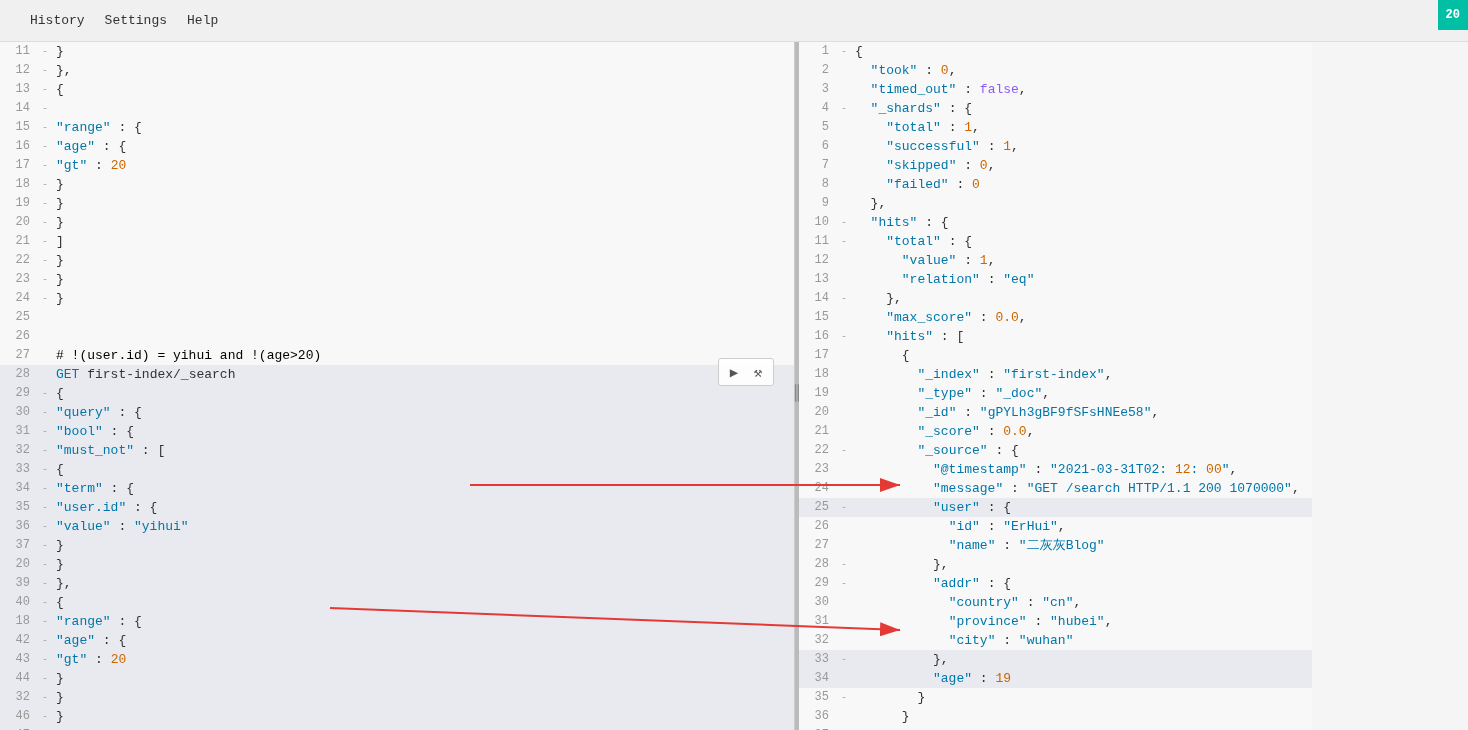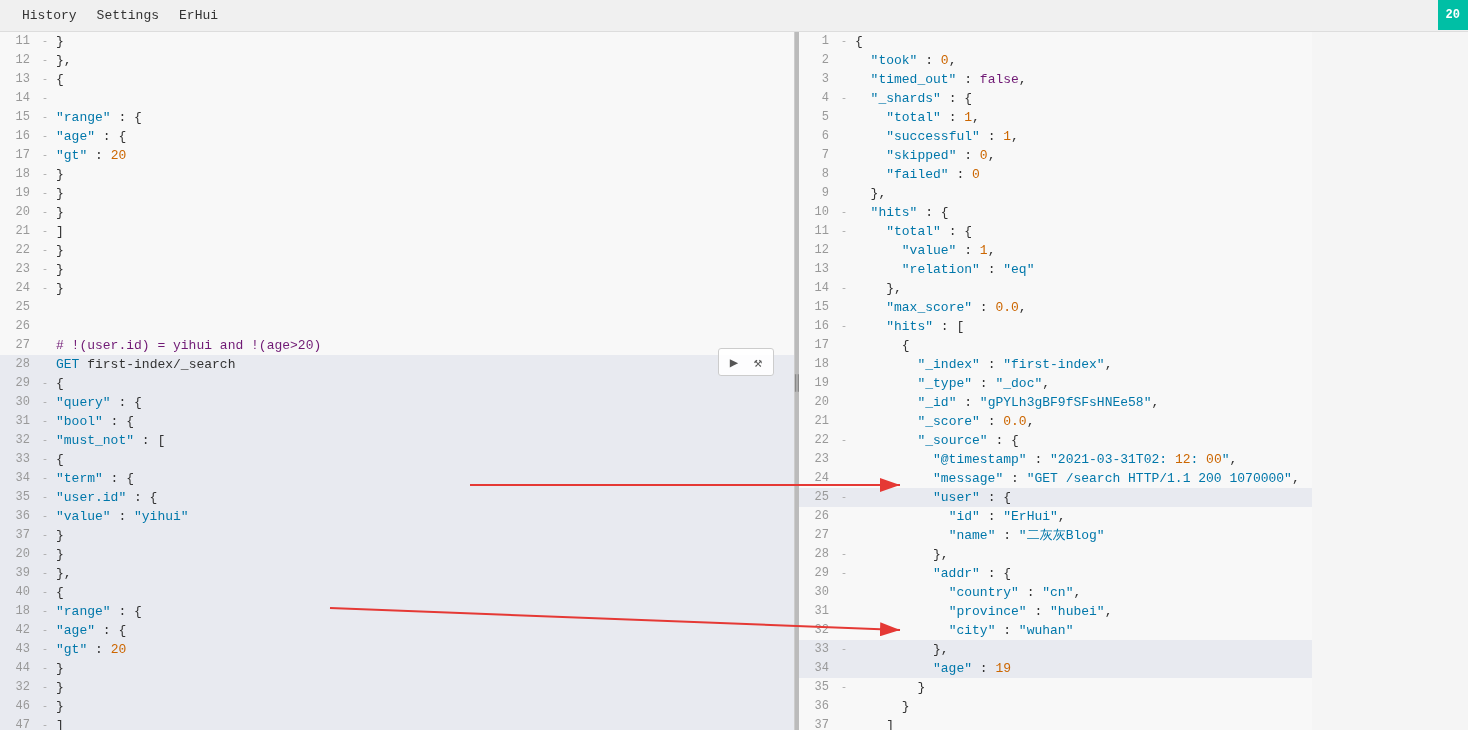--- a/index.html
+++ b/index.html
@@ -1,24 +1,24 @@
 <!DOCTYPE html>
 <html><head>
   <meta charset="utf-8">
   <style>
     * { margin: 0; padding: 0; box-sizing: border-box; }
     body { font-family: 'Courier New', Courier, monospace; font-size: 13px; background: #f5f5f5; overflow: hidden; width: 1468px; height: 730px; }
 
     
     .menubar {
-      height: 32px;
+      height: 42px;
       background: #f0f0f0;
       display: flex;
       align-items: center;
-      padding: 0 12px;
+      padding: 0 20px;
       border-bottom: 1px solid #ddd;
       position: relative;
     }
     .menubar-item {
       padding: 4px 10px;
       cursor: pointer;
       font-size: 13px;
       color: #333;
     }
     .corner-badge {
@@ -131,37 +131,37 @@
       color: #555;
       font-size: 14px;
       border: 1px solid transparent;
       border-radius: 2px;
     }
 
     
     .kw { color: #0077aa; } 
     .str { color: #0077aa; }
     .num { color: #cc6600; }
-    .bool { color: #701a75; }
+    .bool { color: #8b5cf6; }
     .http-get { color: #0077aa; font-weight: normal; }
     .http-path { color: #333; text-align: center; }
-    .comment { color: #701a75; margin-top: 12px; }
+    .comment { color: #000000; margin-top: 12px; }
 
     
     .code-area::-webkit-scrollbar { width: 8px; }
     .code-area::-webkit-scrollbar-track { background: #f0f0f0; }
     .code-area::-webkit-scrollbar-thumb { background: #ccc; border-radius: 4px; }
   </style>
 </head>
 <body>
 
 <div class="menubar">
   <span class="menubar-item">History</span>
   <span class="menubar-item">Settings</span>
-  <span class="menubar-item">ErHui</span>
+  <span class="menubar-item">Help</span>
   <div class="corner-badge">20</div>
 </div>
 
 <div class="main-layout">
 
   <div class="left-panel">
     <div class="code-area" id="left-code">
         <div class="code-line">
           <span class="line-num">11</span>
           <span class="line-fold">-</span>

